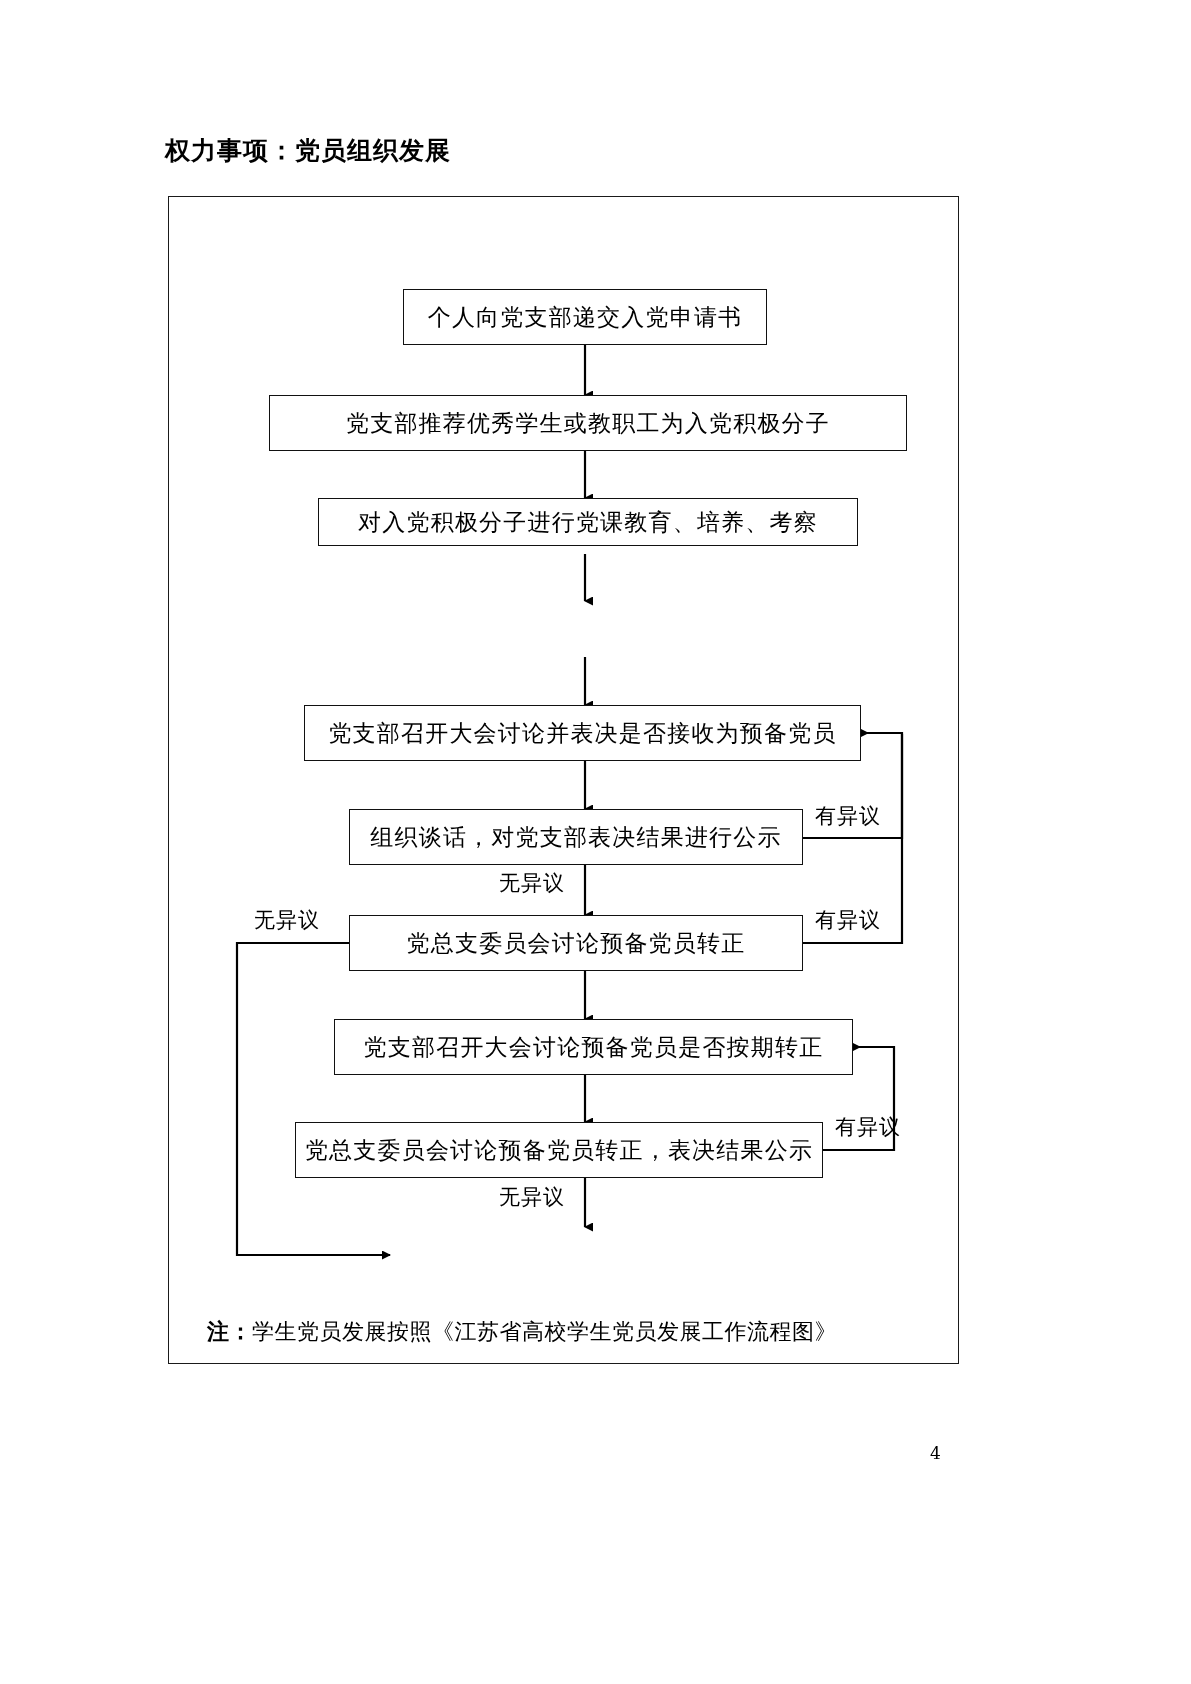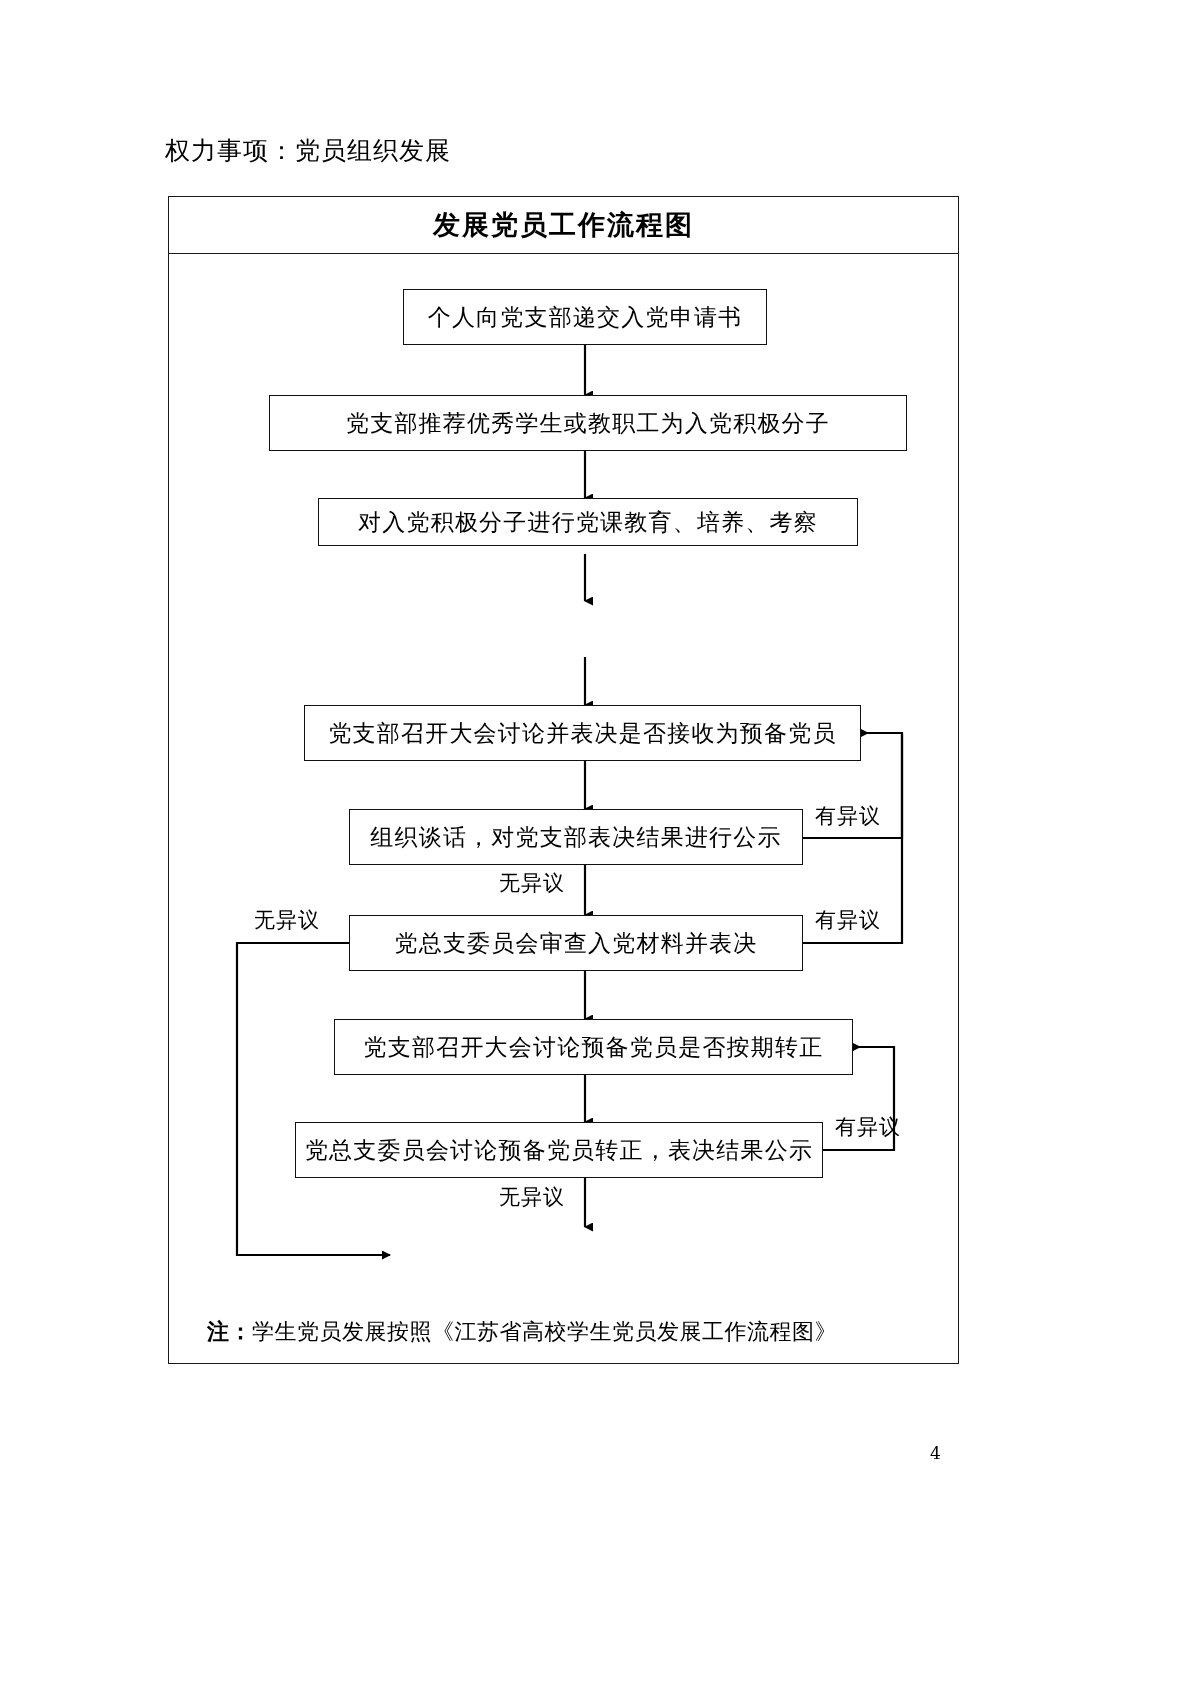--- a/index.html
+++ b/index.html
@@ -16,21 +16,21 @@
     color: #000000;
     overflow: hidden;
   }
 
   
   #doc-heading {
     position: absolute;
     left: 165px;
     top: 134px;
     font-size: 25px;
-    font-weight: normal;
+    font-weight: bold;
     letter-spacing: 1px;
     white-space: nowrap;
   }
 
   
   #chart-frame {
     position: absolute;
     left: 168px;
     top: 196px;
     width: 791px;
@@ -122,23 +122,20 @@
     font-family: "DejaVu Serif", "Liberation Serif", serif;
   }
 </style>
 </head>
 <body>
 
 <div id="doc-heading">权力事项：党员组织发展</div>
 
 <div id="chart-frame">
 
-  <div id="chart-title-bar">
-    <span id="chart-title">发展党员工作流程图</span>
-  </div>
 
   <div id="flow-canvas">
 
     <svg id="flow-svg" viewBox="0 0 791 1168">
       <defs>
         <marker id="arrow-down" markerWidth="10" markerHeight="10" refX="4.5" refY="8" orient="auto" markerUnits="userSpaceOnUse">
           <path d="M0,0 L9,0 L4.5,9 z" fill="#000"></path>
         </marker>
         <marker id="arrow-left" markerWidth="10" markerHeight="10" refX="8" refY="4.5" orient="auto" markerUnits="userSpaceOnUse">
           <path d="M9,0 L9,9 L0,4.5 z" fill="#000"></path>
@@ -182,21 +179,21 @@
 
     <div class="node" style="left:100px; top:198px; width:638px; height:56px;">党支部推荐优秀学生或教职工为入党积极分子</div>
 
     <div class="node" style="left:149px; top:301px; width:540px; height:48px;">对入党积极分子进行党课教育、培养、考察</div>
 
 
     <div class="node" style="left:135px; top:508px; width:557px; height:56px;">党支部召开大会讨论并表决是否接收为预备党员</div>
 
     <div class="node" style="left:180px; top:612px; width:454px; height:56px;">组织谈话，对党支部表决结果进行公示</div>
 
-    <div class="node" style="left:180px; top:718px; width:454px; height:56px;">党总支委员会审查入党材料并表决</div>
+    <div class="node" style="left:180px; top:718px; width:454px; height:56px;">党总支委员会讨论预备党员转正</div>
 
     <div class="node" style="left:165px; top:822px; width:519px; height:56px;">党支部召开大会讨论预备党员是否按期转正</div>
 
     <div class="node" style="left:126px; top:925px; width:528px; height:56px;">党总支委员会讨论预备党员转正，表决结果公示</div>
 
 
     <div class="edge-label" style="left:646px; top:605px;">有异议</div>
 
     <div class="edge-label" style="left:330px; top:672px;">无异议</div>
 

